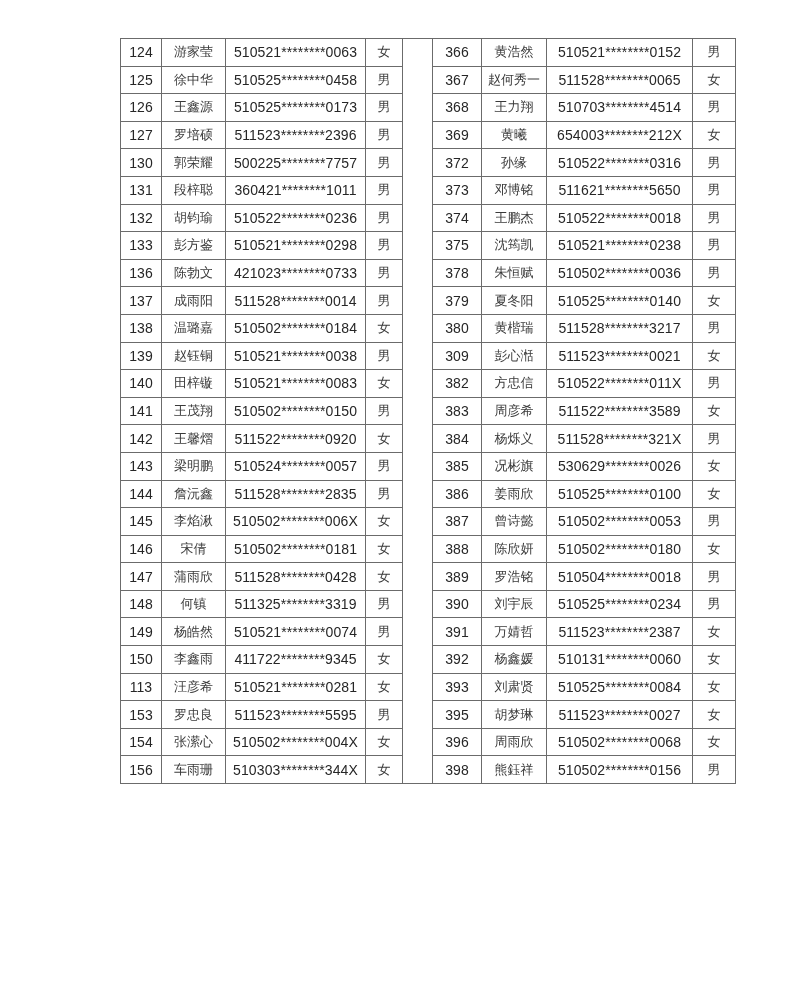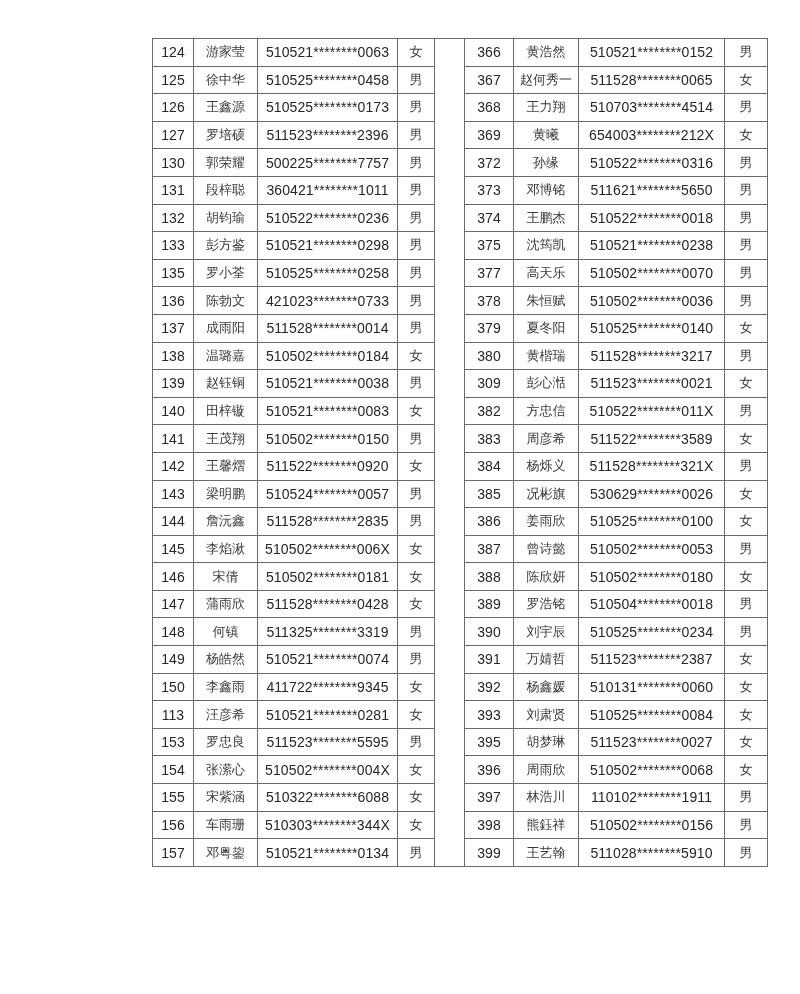--- a/index.html
+++ b/index.html
@@ -1,18 +1,18 @@
 <!DOCTYPE html>
 <html><head>
   <meta charset="utf-8">
   <style>
     html, body { margin:0; padding:0; background:#ffffff; }
     body { width:800px; height:994px; position:relative; overflow:hidden; }
     .sheet { position:absolute; left:120px; top:38px; }
-    table { border-collapse:collapse; table-layout:fixed;margin-left:32px; }
+    table { border-collapse:collapse; table-layout:fixed; }
     td { border:1px solid #6b6b6b; height:26.6px; padding:0; text-align:center; vertical-align:middle;
          color:#262626; white-space:nowrap; overflow:hidden; }
     td.num { font-family:"Liberation Sans", sans-serif; font-size:14px; }
     td.name { font-family:"DejaVu Serif", serif; font-size:13px; color:#3a3a3a; }
     td.id { font-family:"Liberation Sans", sans-serif; font-size:14px; letter-spacing:0.1px; }
     td.sex { font-family:"DejaVu Serif", serif; font-size:13px; color:#3a3a3a; }
     td.gap { border-top:none; border-bottom:none; }
     tr:first-child td.gap { border-top:1px solid #6b6b6b; }
     tr:last-child td.gap { border-bottom:1px solid #6b6b6b; }
   </style>
@@ -115,31 +115,20 @@
           <td class="name">彭方鉴</td>
           <td class="id">510521********0298</td>
           <td class="sex">男</td>
           <td class="gap"></td>
           <td class="num">375</td>
           <td class="name">沈筠凯</td>
           <td class="id">510521********0238</td>
           <td class="sex">男</td>
         </tr>
         <tr>
-          <td class="num">135</td>
-          <td class="name">罗小荃</td>
-          <td class="id">510525********0258</td>
-          <td class="sex">男</td>
-          <td class="gap"></td>
-          <td class="num">377</td>
-          <td class="name">高天乐</td>
-          <td class="id">510502********0070</td>
-          <td class="sex">男</td>
-        </tr>
-        <tr>
           <td class="num">136</td>
           <td class="name">陈勃文</td>
           <td class="id">421023********0733</td>
           <td class="sex">男</td>
           <td class="gap"></td>
           <td class="num">378</td>
           <td class="name">朱恒赋</td>
           <td class="id">510502********0036</td>
           <td class="sex">男</td>
         </tr>
@@ -324,47 +313,25 @@
           <td class="name">张潆心</td>
           <td class="id">510502********004X</td>
           <td class="sex">女</td>
           <td class="gap"></td>
           <td class="num">396</td>
           <td class="name">周雨欣</td>
           <td class="id">510502********0068</td>
           <td class="sex">女</td>
         </tr>
         <tr>
-          <td class="num">155</td>
-          <td class="name">宋紫涵</td>
-          <td class="id">510322********6088</td>
-          <td class="sex">女</td>
-          <td class="gap"></td>
-          <td class="num">397</td>
-          <td class="name">林浩川</td>
-          <td class="id">110102********1911</td>
-          <td class="sex">男</td>
-        </tr>
-        <tr>
           <td class="num">156</td>
           <td class="name">车雨珊</td>
           <td class="id">510303********344X</td>
           <td class="sex">女</td>
           <td class="gap"></td>
           <td class="num">398</td>
           <td class="name">熊鈺祥</td>
           <td class="id">510502********0156</td>
-          <td class="sex">男</td>
-        </tr>
-        <tr>
-          <td class="num">157</td>
-          <td class="name">邓粤鋆</td>
-          <td class="id">510521********0134</td>
-          <td class="sex">男</td>
-          <td class="gap"></td>
-          <td class="num">399</td>
-          <td class="name">王艺翰</td>
-          <td class="id">511028********5910</td>
           <td class="sex">男</td>
         </tr>
       </tbody>
   </table>
 </div>
 
 </body></html>

